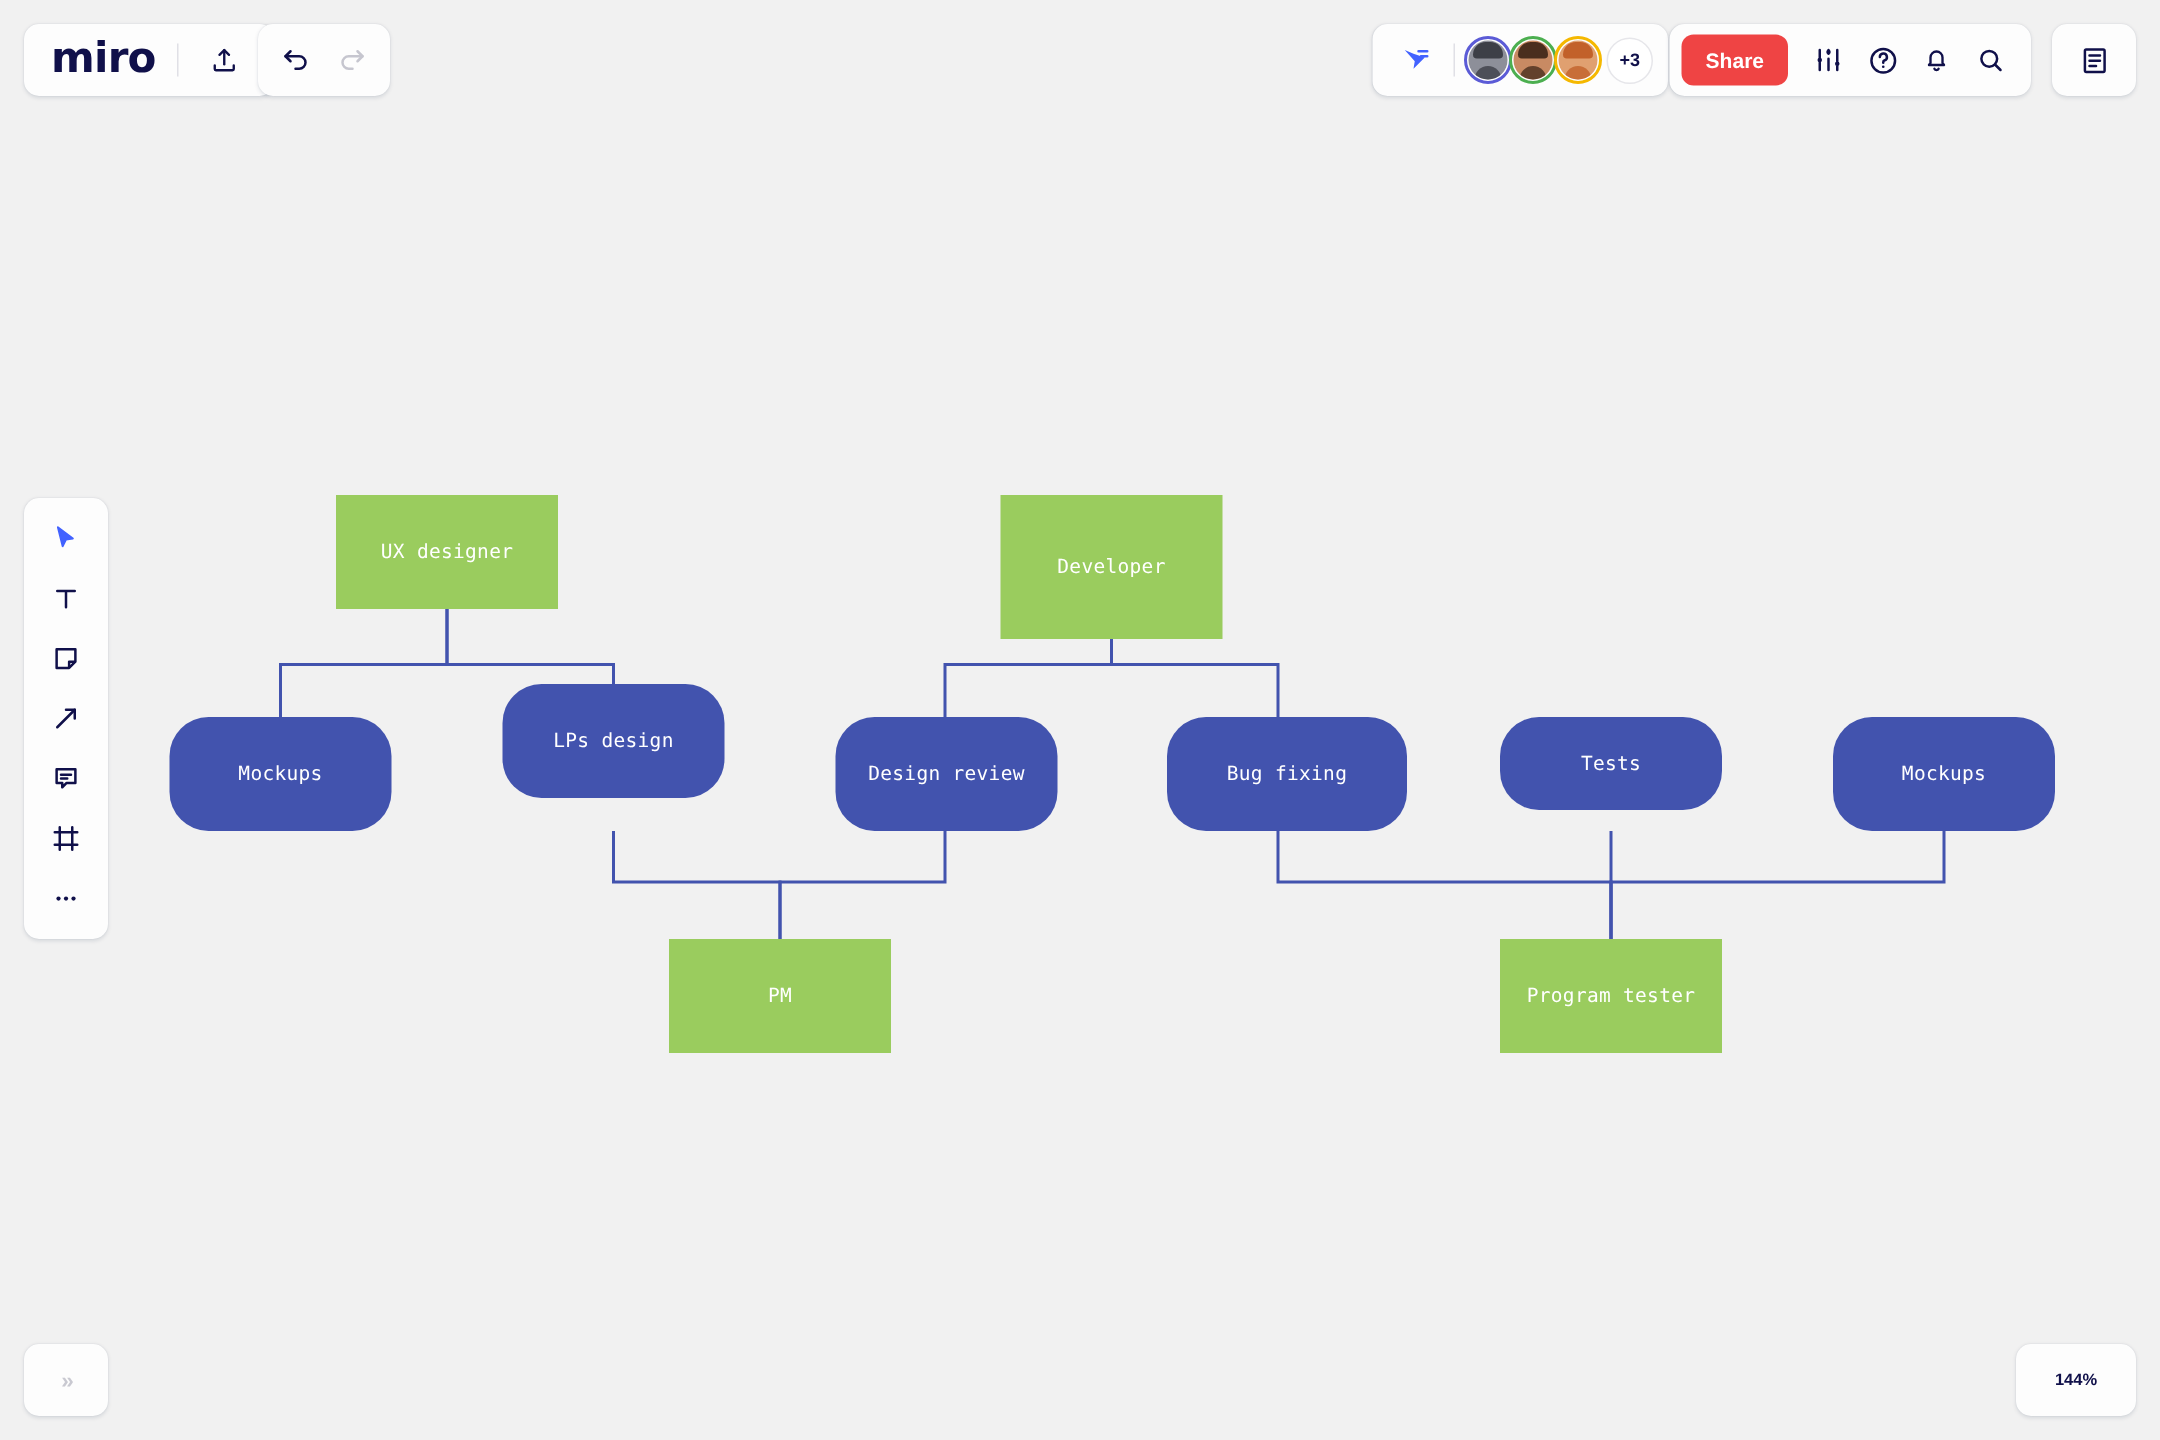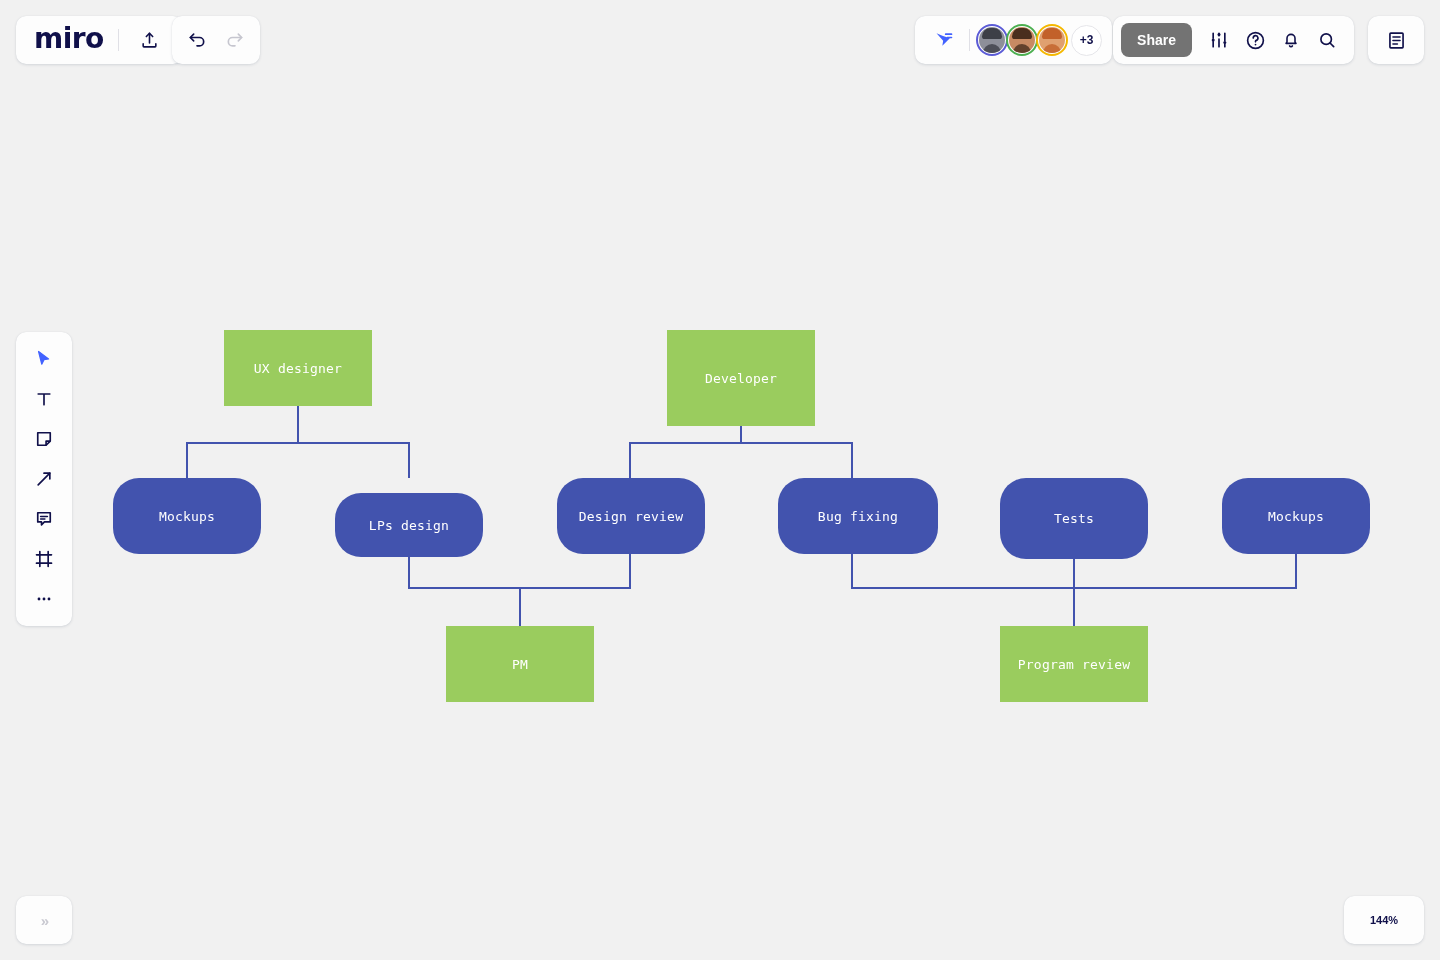--- a/index.html
+++ b/index.html
@@ -141,21 +141,21 @@
     box-sizing: border-box;
   }
 
   #actions-bar {
     right: 86px; top: 16px;
     height: 48px;
     padding: 0 10px 0 8px;
     gap: 2px;
   }
   .share-btn {
-    background: #737373;
+    background: #ef4444;
     color: #fff;
     font-size: 14px;
     font-weight: 700;
     border: none;
     border-radius: 8px;
     height: 34px;
     padding: 0 16px;
     cursor: pointer;
     font-family: "Liberation Sans", sans-serif;
     margin-right: 8px;
@@ -236,27 +236,27 @@
       <path d="M409,554 L409,588 L520,588 L520,626" stroke="#4253ae" stroke-width="2" fill="none"></path>
       <path d="M630,554 L630,588 L520,588 L520,626" stroke="#4253ae" stroke-width="2" fill="none"></path>
       <path d="M852,554 L852,588 L1074,588 L1074,626" stroke="#4253ae" stroke-width="2" fill="none"></path>
       <path d="M1074,554 L1074,626" stroke="#4253ae" stroke-width="2" fill="none"></path>
       <path d="M1296,554 L1296,588 L1074,588 L1074,626" stroke="#4253ae" stroke-width="2" fill="none"></path>
     </svg>
   <div id="nodes-layer">
       <div class="node role" style="left: 224px; top: 330px; width: 148px; height: 76px;">UX designer</div>
       <div class="node role" style="left: 667px; top: 330px; width: 148px; height: 96px;">Developer</div>
       <div class="node task" style="left: 113px; top: 478px; width: 148px; height: 76px;">Mockups</div>
-      <div class="node task" style="left: 335px; top: 493px; width: 148px; height: 64px;">LPs design</div>
+      <div class="node task" style="left: 335px; top: 456px; width: 148px; height: 76px;">LPs design</div>
       <div class="node task" style="left: 557px; top: 478px; width: 148px; height: 76px;">Design review</div>
       <div class="node task" style="left: 778px; top: 478px; width: 160px; height: 76px;">Bug fixing</div>
-      <div class="node task" style="left: 1000px; top: 478px; width: 148px; height: 81px; text-align: center;">Tests</div>
+      <div class="node task" style="left: 1000px; top: 478px; width: 148px; height: 62px; text-align: center;">Tests</div>
       <div class="node task" style="left: 1222px; top: 478px; width: 148px; height: 76px;">Mockups</div>
       <div class="node role" style="left: 446px; top: 626px; width: 148px; height: 76px;">PM</div>
-      <div class="node role" style="left: 1000px; top: 626px; width: 148px; height: 76px;">Program review</div>
+      <div class="node role" style="left: 1000px; top: 626px; width: 148px; height: 76px;">Program tester</div>
     </div>
 </div>
 
 <div class="bar" id="logo-bar">
   <span class="logo-text">miro</span>
   <span class="vsep"></span>
   <span class="iconbtn">
     <svg width="19" height="19" viewBox="0 0 24 24" fill="none" stroke="#10104a" stroke-width="2" stroke-linecap="round" stroke-linejoin="round">
       <path d="M12 15V3"></path>
         <path d="M8 7l4-4 4 4"></path>

